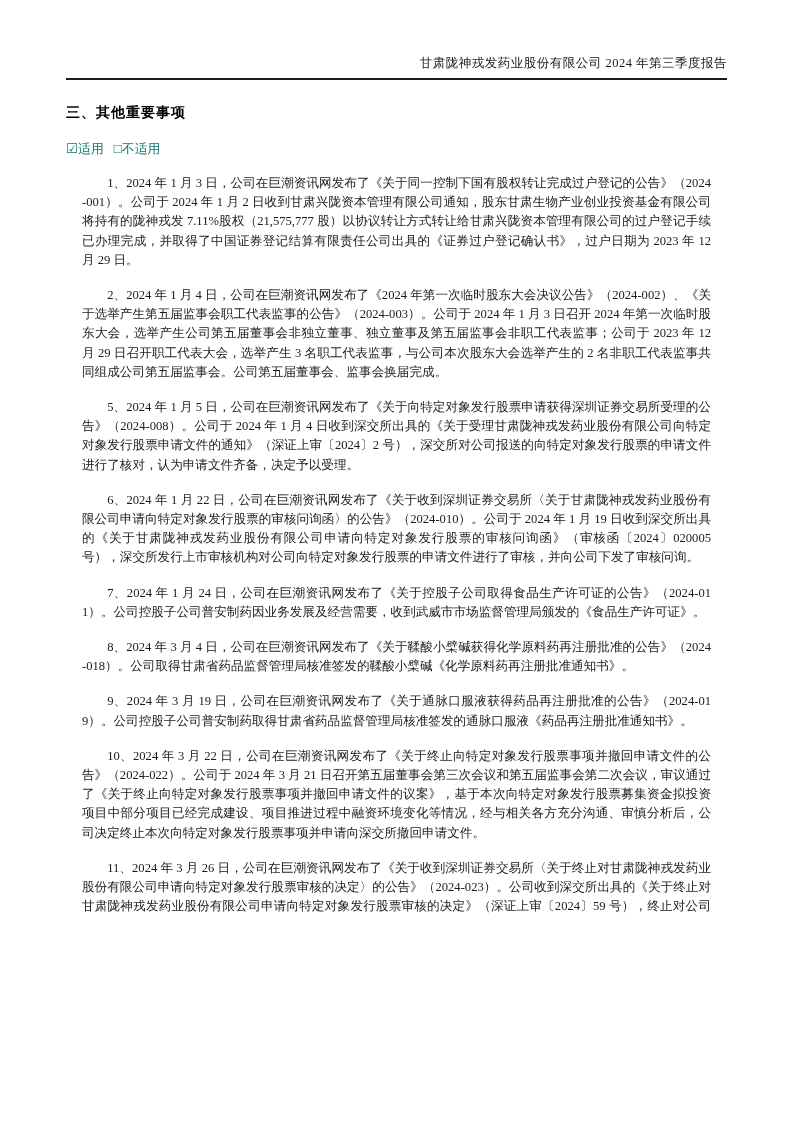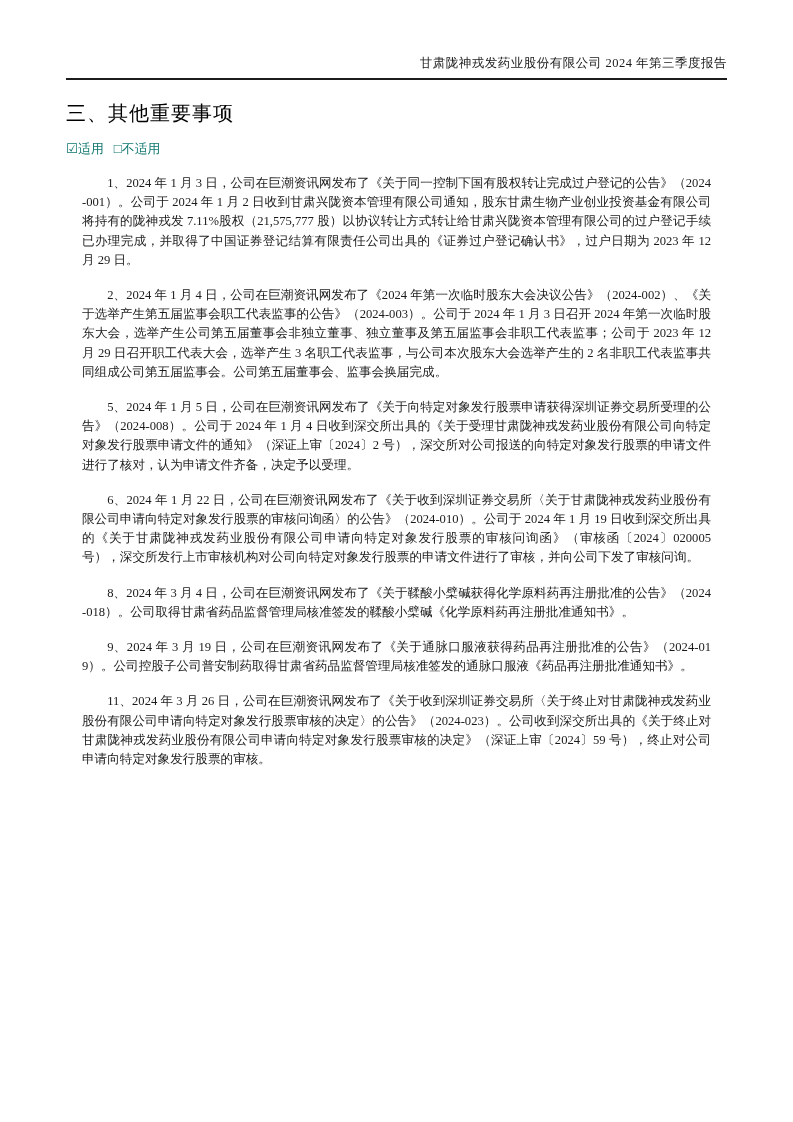--- a/index.html
+++ b/index.html
@@ -23,23 +23,23 @@
     font-size: 12.5px;
     line-height: 16px;
     text-align: right;
     color: #1a1a1a;
     padding-bottom: 7px;
     border-bottom: 2.5px solid #1c1c1c;
     letter-spacing: 0.5px;
   }
   .section-title {
     margin: 21px 0 0 0;
-    font-size: 20px;
+    font-size: 14px;
     line-height: 24px;
-    font-weight: normal;
+    font-weight: bold;
     color: #000000;
     letter-spacing: 1px;
   }
   .applicability {
     margin-top: 15px;
     font-size: 12.8px;
     line-height: 17px;
     color: #0f766e;
   }
   .applicability .opt {
@@ -79,20 +79,22 @@
 
   <div class="applicability">
     <span class="opt"><span class="box">☑</span><span>适用</span></span><span class="opt"><span class="box">□</span><span>不适用</span></span>
   </div>
 
   <div class="content">
     <p>1、2024 年 1 月 3 日，公司在巨潮资讯网发布了《关于同一控制下国有股权转让完成过户登记的公告》（2024-001）。公司于 2024 年 1 月 2 日收到甘肃兴陇资本管理有限公司通知，股东甘肃生物产业创业投资基金有限公司将持有的陇神戎发 7.11%股权（21,575,777 股）以协议转让方式转让给甘肃兴陇资本管理有限公司的过户登记手续已办理完成，并取得了中国证券登记结算有限责任公司出具的《证券过户登记确认书》，过户日期为 2023 年 12 月 29 日。</p>
     <p>2、2024 年 1 月 4 日，公司在巨潮资讯网发布了《2024 年第一次临时股东大会决议公告》（2024-002）、《关于选举产生第五届监事会职工代表监事的公告》（2024-003）。公司于 2024 年 1 月 3 日召开 2024 年第一次临时股东大会，选举产生公司第五届董事会非独立董事、独立董事及第五届监事会非职工代表监事；公司于 2023 年 12 月 29 日召开职工代表大会，选举产生 3 名职工代表监事，与公司本次股东大会选举产生的 2 名非职工代表监事共同组成公司第五届监事会。公司第五届董事会、监事会换届完成。</p>
     <p>5、2024 年 1 月 5 日，公司在巨潮资讯网发布了《关于向特定对象发行股票申请获得深圳证券交易所受理的公告》（2024-008）。公司于 2024 年 1 月 4 日收到深交所出具的《关于受理甘肃陇神戎发药业股份有限公司向特定对象发行股票申请文件的通知》（深证上审〔2024〕2 号），深交所对公司报送的向特定对象发行股票的申请文件进行了核对，认为申请文件齐备，决定予以受理。</p>
     <p>6、2024 年 1 月 22 日，公司在巨潮资讯网发布了《关于收到深圳证券交易所〈关于甘肃陇神戎发药业股份有限公司申请向特定对象发行股票的审核问询函〉的公告》（2024-010）。公司于 2024 年 1 月 19 日收到深交所出具的《关于甘肃陇神戎发药业股份有限公司申请向特定对象发行股票的审核问询函》（审核函〔2024〕020005 号），深交所发行上市审核机构对公司向特定对象发行股票的申请文件进行了审核，并向公司下发了审核问询。</p>
+    <p>7、2024 年 1 月 24 日，公司在巨潮资讯网发布了《关于控股子公司取得食品生产许可证的公告》（2024-011）。公司控股子公司普安制药因业务发展及经营需要，收到武威市市场监督管理局颁发的《食品生产许可证》。</p>
     <p>8、2024 年 3 月 4 日，公司在巨潮资讯网发布了《关于鞣酸小檗碱获得化学原料药再注册批准的公告》（2024-018）。公司取得甘肃省药品监督管理局核准签发的鞣酸小檗碱《化学原料药再注册批准通知书》。</p>
     <p>9、2024 年 3 月 19 日，公司在巨潮资讯网发布了《关于通脉口服液获得药品再注册批准的公告》（2024-019）。公司控股子公司普安制药取得甘肃省药品监督管理局核准签发的通脉口服液《药品再注册批准通知书》。</p>
+    <p>10、2024 年 3 月 22 日，公司在巨潮资讯网发布了《关于终止向特定对象发行股票事项并撤回申请文件的公告》（2024-022）。公司于 2024 年 3 月 21 日召开第五届董事会第三次会议和第五届监事会第二次会议，审议通过了《关于终止向特定对象发行股票事项并撤回申请文件的议案》，基于本次向特定对象发行股票募集资金拟投资项目中部分项目已经完成建设、项目推进过程中融资环境变化等情况，经与相关各方充分沟通、审慎分析后，公司决定终止本次向特定对象发行股票事项并申请向深交所撤回申请文件。</p>
     <p>11、2024 年 3 月 26 日，公司在巨潮资讯网发布了《关于收到深圳证券交易所〈关于终止对甘肃陇神戎发药业股份有限公司申请向特定对象发行股票审核的决定〉的公告》（2024-023）。公司收到深交所出具的《关于终止对甘肃陇神戎发药业股份有限公司申请向特定对象发行股票审核的决定》（深证上审〔2024〕59 号），终止对公司申请向特定对象发行股票的审核。</p>
   </div>
 
   <div class="page-footer">5</div>
 
 </div>
 
 </body></html>

